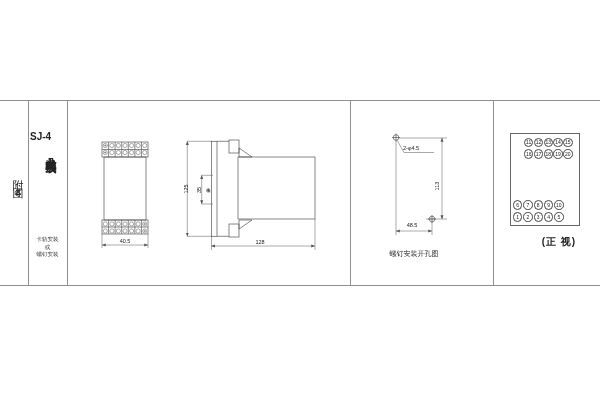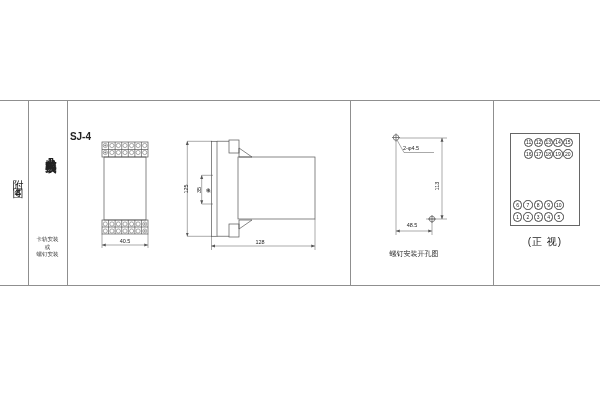--- a/index.html
+++ b/index.html
@@ -15,21 +15,21 @@
     position:absolute; font-size:5.5px; line-height:1; color:#222;
     text-align:center; white-space:nowrap;
   }
   .rot { transform:rotate(-90deg); transform-origin:center center; }
   .vtext {
     position:absolute; writing-mode:vertical-rl; text-orientation:upright;
     white-space:nowrap; color:#222;
   }
   .fig-label { left:10px; top:171px; font-size:11px; letter-spacing:8px; }
   .model-label { position:absolute; left:30px; top:131px; width:37px;
-    text-align:right; font-size:10px; font-weight:600;padding-left:24px; }
+    text-align:left; font-size:10px; font-weight:600; }
   .wiring-type { left:43px; top:148px; font-size:11px; font-weight:600; letter-spacing:1px; }
   .mount-note { position:absolute; left:28px; top:236px; width:39px;
     text-align:center; font-size:5.5px; line-height:7.5px; color:#333; }
   .caption-small { position:absolute; font-size:7px; text-align:center; white-space:nowrap; }
   .caption-front { position:absolute; font-size:10px; text-align:center; white-space:nowrap; letter-spacing:1px; }
   .fv-box { position:absolute; left:510px; top:133px; width:70px; height:93px;
     border:1px solid #666; box-sizing:border-box; background:#fff; }
   .t-row { position:absolute; display:flex; }
   .t-row.top-rows { gap:0.4px; }
   .t-row.bot-rows { gap:0.9px; }
@@ -216,15 +216,15 @@
     <span class="t-circle">9</span>
     <span class="t-circle">10</span>
   </div>
   <div class="t-row bot-rows" style="left:513px; top:212.4px;">
     <span class="t-circle">1</span>
     <span class="t-circle">2</span>
     <span class="t-circle">3</span>
     <span class="t-circle">4</span>
     <span class="t-circle">5</span>
   </div>
-  <div class="caption-front" style="left:514px; top:235px; width:62px;">(正 视)</div>
+  <div class="caption-front" style="left:528px; top:235px; width:62px;font-weight:bold;">(正 视)</div>
 
 </div>
 
 </body></html>

